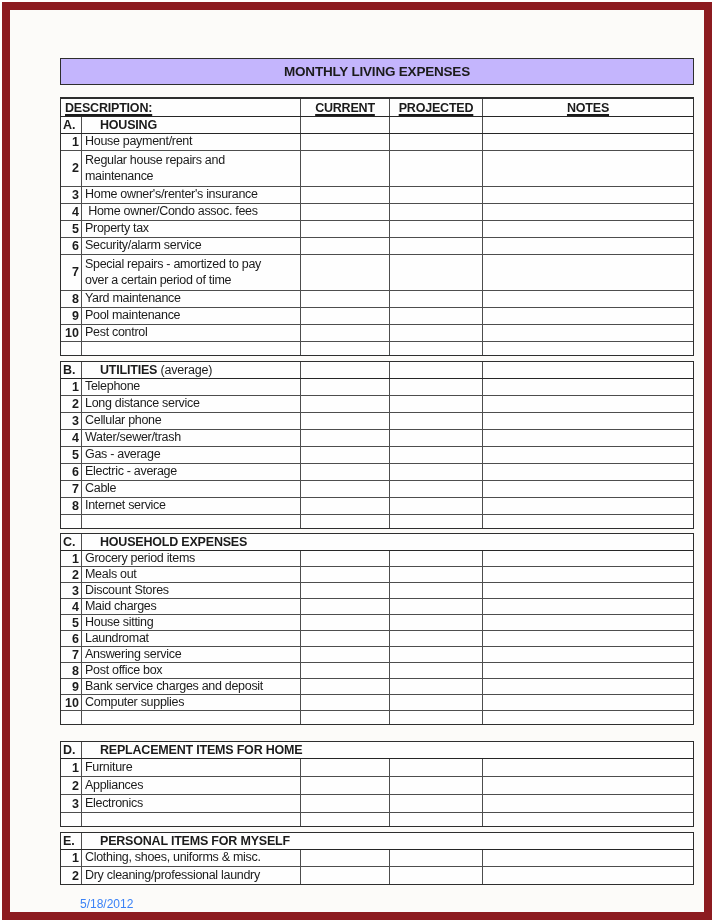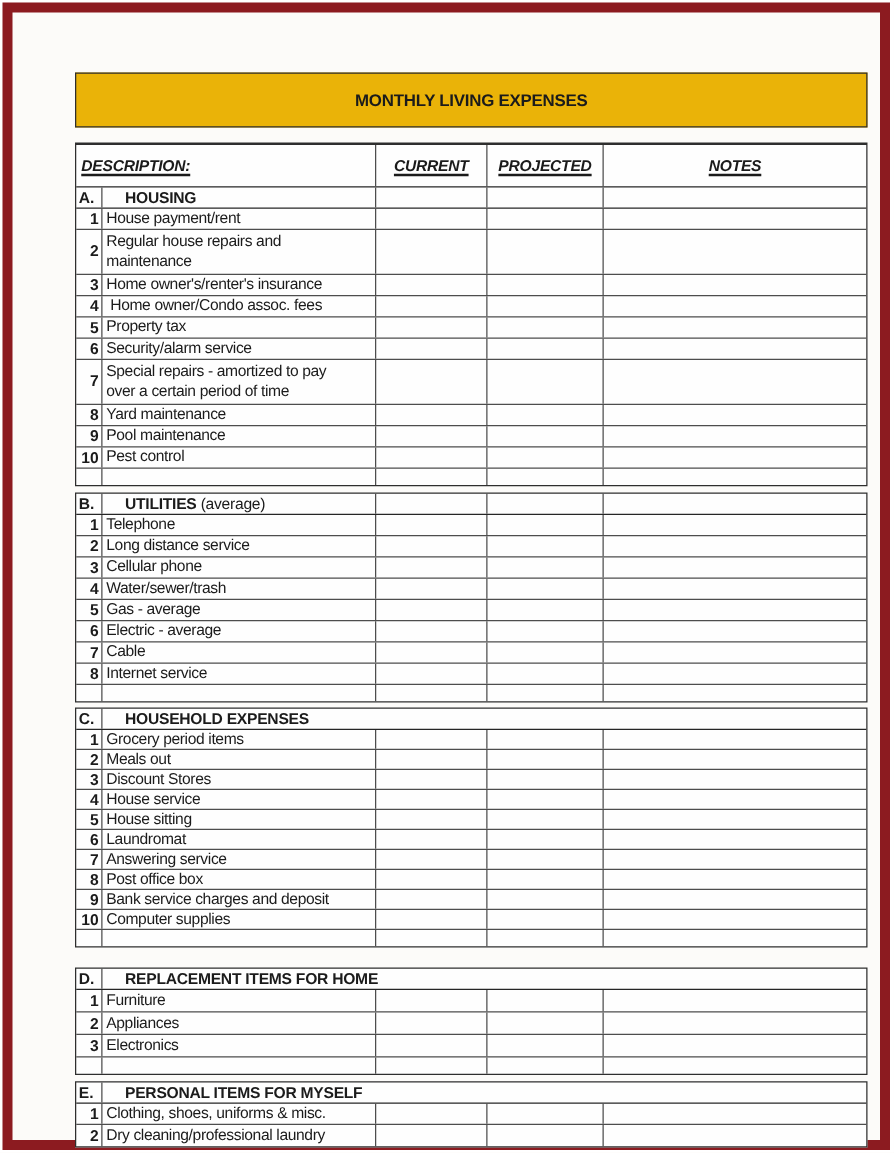--- a/index.html
+++ b/index.html
@@ -13,22 +13,22 @@
   .frame{
     position:absolute;left:2px;top:2px;right:3px;bottom:2px;
     border:8px solid #8c1b20;
     background:#fcfbf9;
   }
   .sheet{
     position:absolute;left:50px;top:48px;width:634px;
   }
   
   .titlebox{
-    box-sizing:border-box;height:44px;
-    border:1.5px solid #2e2e2e;background:#eab308;
+    box-sizing:border-box;height:27px;
+    border:1.5px solid #2e2e2e;background:#c4b5fd;
     display:flex;align-items:center;justify-content:center;
   }
   .titlebox span{
     font-weight:700;font-size:13.5px;letter-spacing:-0.2px;
   }
   .topgap{height:12px;}
   
   .tbl{
     box-sizing:border-box;
     border-left:1.5px solid #2e2e2e;border-right:1.5px solid #2e2e2e;
@@ -47,21 +47,21 @@
   .grid2{grid-template-columns:20px auto;}
   .c{height:100%;box-sizing:border-box;display:flex;align-items:center;overflow:hidden;}
   .c + .c{border-left:1px solid #4d4d4d;}
   .num{justify-content:flex-end;padding-right:2px;font-weight:700;font-size:12.5px;}
   .letter{justify-content:flex-start;padding-left:2px;font-weight:700;font-size:12.5px;}
   .desc{padding-left:3px;font-weight:400;font-size:12.5px;letter-spacing:-0.3px;white-space:pre-wrap;line-height:1.25;}
   .secname{padding-left:18px;font-size:12.5px;letter-spacing:-0.2px;white-space:pre;}
   .secname b{font-weight:700;}
   .secname .sfx{font-weight:400;}
   
-  .hrow{height:34px;border-bottom:1.75px solid #262626;font-style:italic;}
+  .hrow{height:18px;border-bottom:1.75px solid #262626;}
   .hcell{font-weight:700;font-size:12.5px;letter-spacing:-0.2px;
     text-decoration:underline;text-decoration-thickness:1.5px;text-underline-offset:2px;}
   .hdesc{justify-content:flex-start;padding-left:4px;}
   .hmid{justify-content:center;}
   
   .srow{height:17px;border-bottom:1.75px solid #262626;}
   
   .irow{height:17px;}
   .r16 .irow{height:16px;}
   .r18 .irow{height:18px;}
@@ -282,21 +282,21 @@
           </div>
           <div class="row grid5 irow">
             <div class="c num">3</div>
             <div class="c desc">Discount Stores</div>
             <div class="c"></div>
             <div class="c"></div>
             <div class="c"></div>
           </div>
           <div class="row grid5 irow">
             <div class="c num">4</div>
-            <div class="c desc">House service</div>
+            <div class="c desc">Maid charges</div>
             <div class="c"></div>
             <div class="c"></div>
             <div class="c"></div>
           </div>
           <div class="row grid5 irow">
             <div class="c num">5</div>
             <div class="c desc">House sitting</div>
             <div class="c"></div>
             <div class="c"></div>
             <div class="c"></div>

